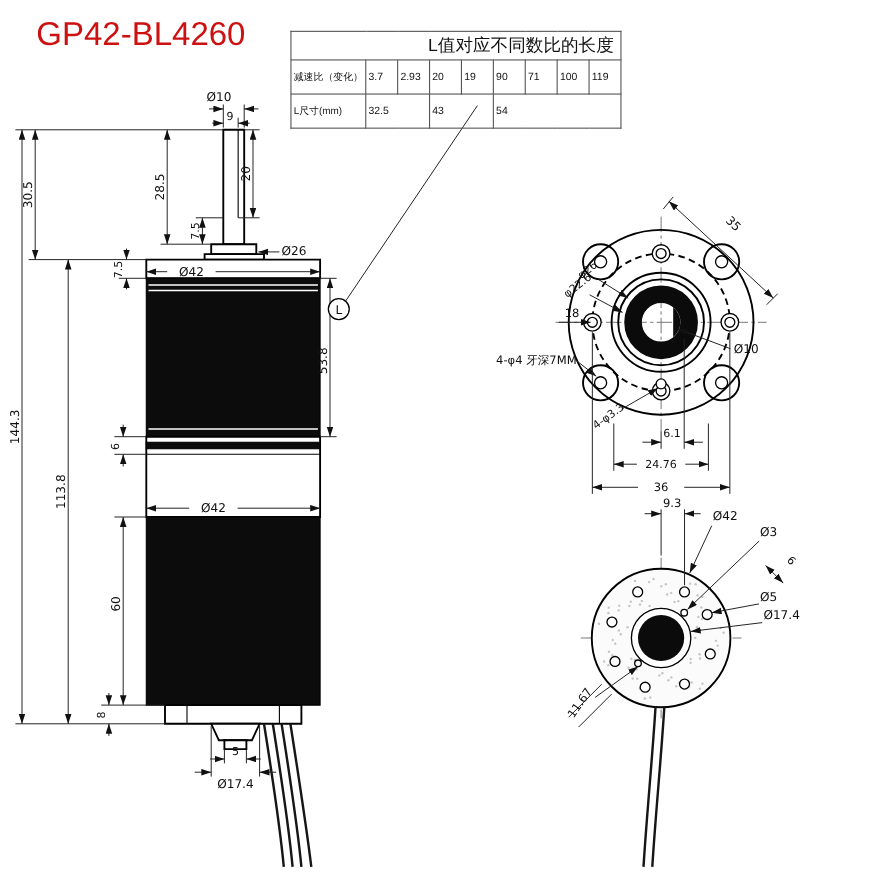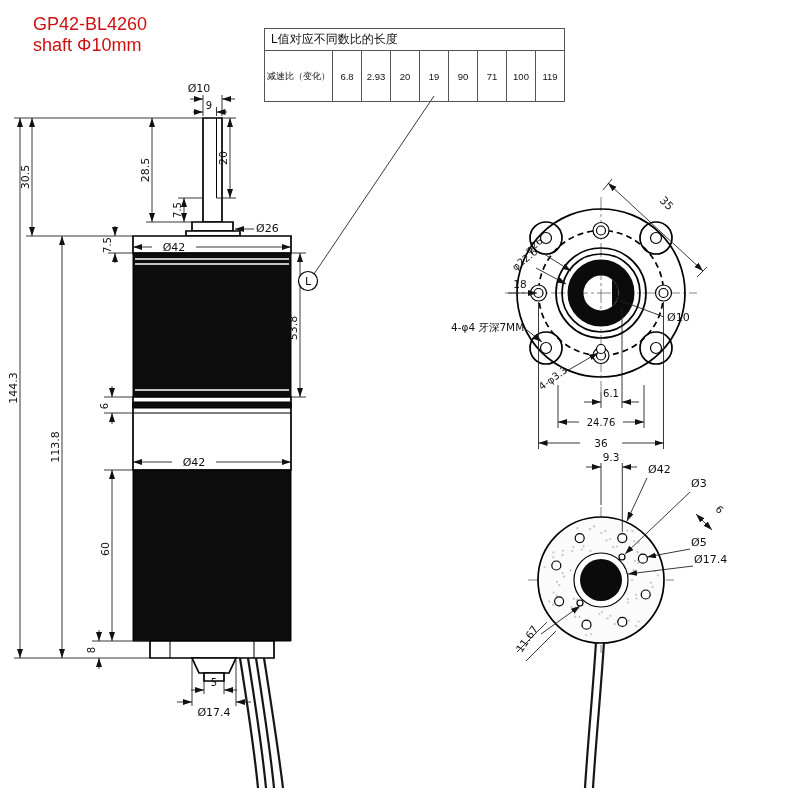--- a/index.html
+++ b/index.html
@@ -1,27 +1,27 @@
 <!DOCTYPE html>
 <html><head>
 <meta charset="utf-8">
 <style>
   html,body{margin:0;padding:0;width:800px;height:800px;background:#fff;overflow:hidden;
     font-family:"Liberation Sans","DejaVu Sans",sans-serif;}
   #stage{position:relative;width:800px;height:800px;background:#fff;}
   #drawing{position:absolute;left:0;top:0;}
   
-  .hdr{position:absolute;left:33px;top:14px;color:#cc1111;font-size:18px;line-height:1.18;}
+  .hdr{position:absolute;left:33px;top:14px;color:#cc1111;font-size:30px;line-height:1.18;}
   .hdr span{display:block;}
   
   .rtable{position:absolute;left:264px;top:28px;border-collapse:collapse;font-size:9.5px;color:#111;}
-  .rtable td{border:1px solid #555;text-align:center;padding:18px 2px;height:14px;min-width:24px;
+  .rtable td{border:1px solid #555;padding:8px 2px;height:14px;min-width:24px;
     white-space:nowrap;}
   .rtable td.lbl{min-width:62px;font-size:9px;}
-  .rtable td.ttl{font-size:12px;text-align:left;padding:2px 6px;}
+  .rtable td.ttl{font-size:16px;text-align:right;padding:2px 6px;}
   
   line,path,circle,rect,polygon{vector-effect:non-scaling-stroke;}
   .x{stroke:#222;stroke-width:0.9;fill:none;}
   .cl{stroke:#666;stroke-width:0.8;fill:none;stroke-dasharray:14 3 3 3;}
   .o{stroke:#000;stroke-width:1.7;fill:#fff;}
   .o2{stroke:#000;stroke-width:1.2;fill:#fff;}
   .oc{stroke:#000;stroke-width:1.7;fill:none;}
   .thin{stroke:#000;stroke-width:1;fill:none;}
   .b{fill:#0c0c0c;stroke:#000;stroke-width:1;}
   .wl{stroke:#fff;stroke-width:1.4;}
@@ -337,35 +337,40 @@
       <text class="t10" x="717" y="512" transform="rotate(45 717 512)">6</text>
       <text class="st" x="691" y="546">Ø5</text>
       <text class="st" x="694" y="563">Ø17.4</text>
       <text class="t105" x="530" y="641" transform="rotate(-55 530 641)">11.67</text>
     </g>
   </g>
 </svg>
 
 <div class="hdr">
   <span>GP42-BL4260</span>
-  <span>shaft Φ10mm</span>
 </div>
 
 <table class="rtable">
   <tbody>
         <tr>
     <td class="ttl" colspan="9">L值对应不同数比的长度</td>
   </tr>
   <tr>
     <td class="lbl">减速比（变化）</td>
-    <td>6.8</td>
+    <td>3.7</td>
     <td>2.93</td>
     <td>20</td>
     <td>19</td>
     <td>90</td>
     <td>71</td>
     <td>100</td>
     <td>119</td>
   </tr>
+  <tr>
+    <td class="lbl">L尺寸(mm)</td>
+    <td colspan="2">32.5</td>
+    <td colspan="2">43</td>
+    <td colspan="4">54</td>
+  </tr>
 </tbody>
     </table>
 
 </div>
 
 </body></html>

